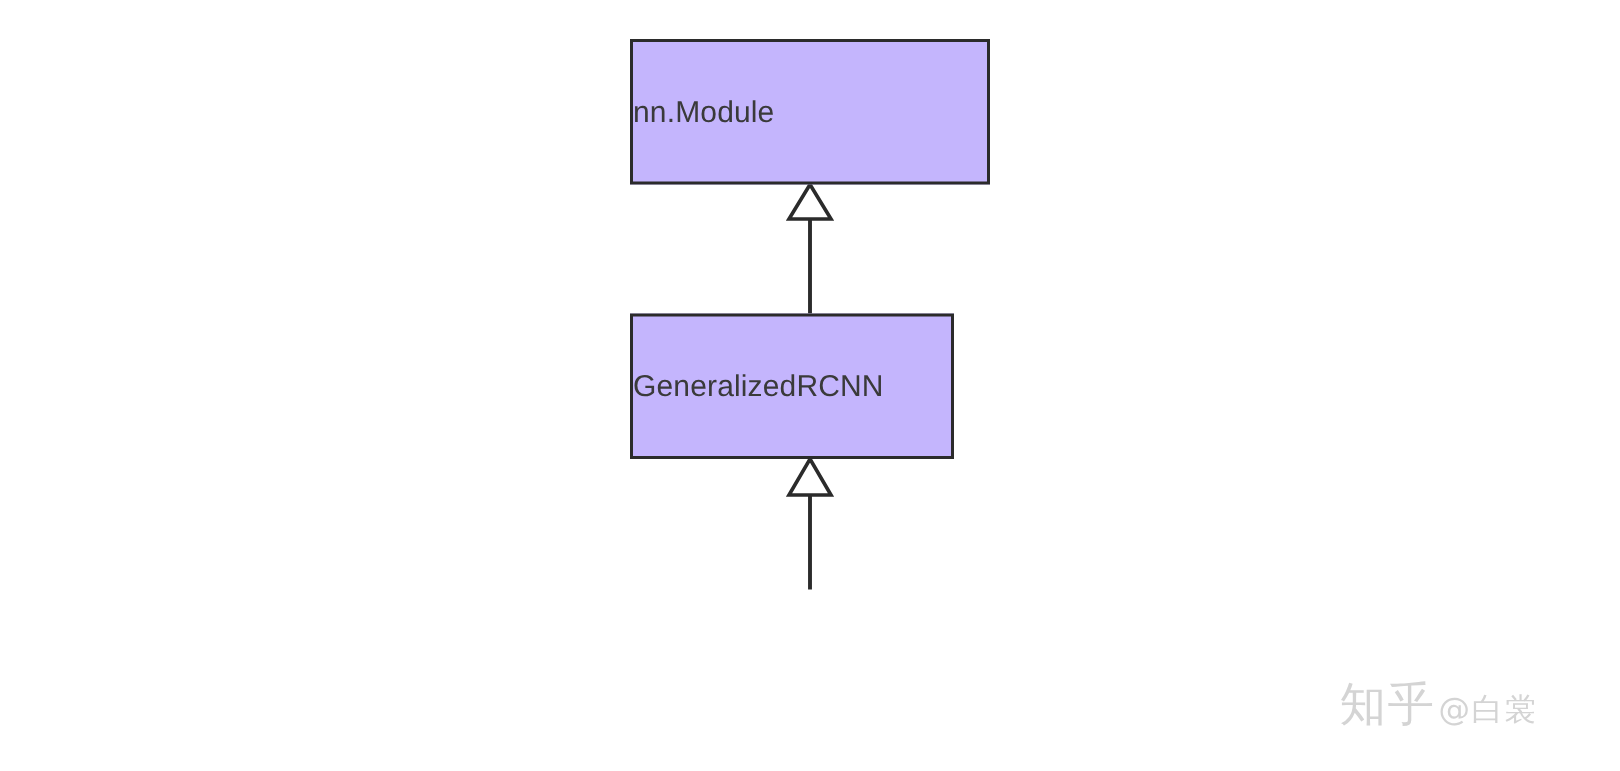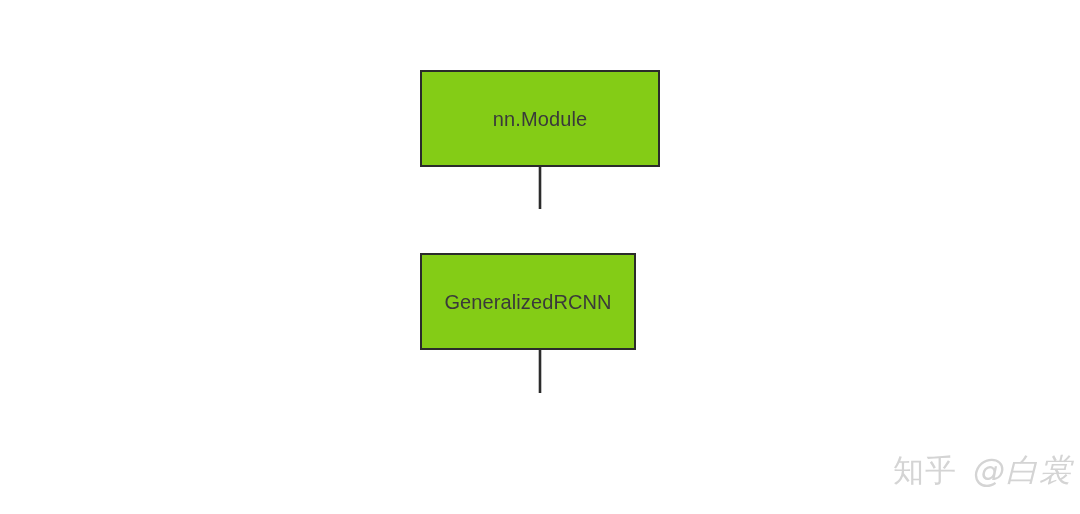--- a/index.html
+++ b/index.html
@@ -23,25 +23,23 @@
     left: 0;
     top: 0;
     width: 1080px;
     height: 514px;
     display: block;
   }
   .node-box {
     position: absolute;
     box-sizing: border-box;
     border: 2px solid #2b2b2b;
-    background: #84cc16;
+    background: #c4b5fd;
     display: flex;
     align-items: center;
-    justify-content: center;
-    margin-top: 44px;
   }
   .node-label {
     font-family: "Liberation Sans", "DejaVu Sans", sans-serif;
     font-size: 20px;
     font-weight: 400;
     color: #3a3a3a;
     letter-spacing: 0.1px;
     line-height: 1;
     white-space: nowrap;
     user-select: none;
@@ -49,31 +47,31 @@
   #node-0 { left: 420px; top: 26px;  width: 240px; height: 97px; }
   #node-1 { left: 420px; top: 209px; width: 216px; height: 97px; }
   #node-2 { left: 420px; top: 393px; width: 240px; height: 97px; }
 
   .watermark {
     position: absolute;
     left: 893px;
     top: 449px;
     display: flex;
     align-items: baseline;
-    gap: 16px;
+    gap: 2px;
     color: #d4d4d4;
     font-family: "DejaVu Sans", "Liberation Sans", sans-serif;
     font-size: 31px;
     font-weight: 500;
     letter-spacing: 1px;
     white-space: nowrap;
     user-select: none;
   }
   .watermark .wm-brand { font-size: 31px; }
-  .watermark .wm-handle { font-size: 32px; font-style: italic; }
+  .watermark .wm-handle { font-size: 21px; }
 </style>
 </head>
 <body>
 
 <div id="canvas">
 
   <svg class="diagram-svg" viewBox="0 0 1080 514" xmlns="http://www.w3.org/2000/svg">
 
     <g>
       <line x1="540" y1="209" x2="540" y2="145" stroke="#2b2b2b" stroke-width="2.6"></line>

